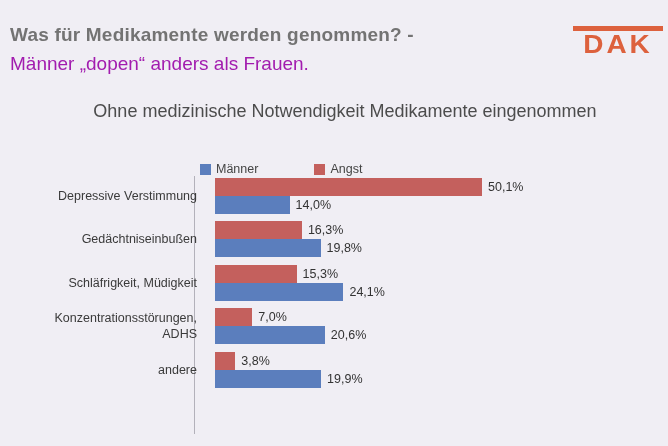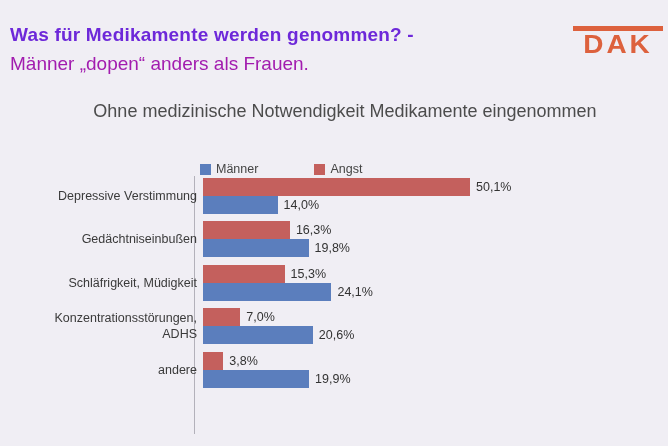--- a/index.html
+++ b/index.html
@@ -6,21 +6,21 @@
   #screen{
     position:relative;
     width:668px;height:446px;
     background:#f0eef4;
     overflow:hidden;
     font-family:"Liberation Sans", sans-serif;
   }
   
   .title-line1{
     position:absolute;left:10px;top:24px;
-    font-size:19px;font-weight:bold;color:#6d28d9;
+    font-size:19px;font-weight:bold;color:#737373;
     letter-spacing:.2px;
   }
   .title-line2{
     position:absolute;left:10px;top:53px;
     font-size:19px;font-weight:400;color:#a21caf;
   }
   
   .logo{position:absolute;left:573px;top:26px;width:90px;}
   .logo-bar{height:5px;width:100%;}
   .logo-text{
@@ -48,21 +48,21 @@
     background:#b3b1ba;
   }
   #chart-rows{position:absolute;left:0;top:178px;width:619px;padding-left:11px;}
   .row{display:flex;align-items:flex-start;margin-bottom:7.4px;}
   .cat-label{
     width:186px;height:36px;
     display:flex;align-items:center;justify-content:flex-end;
     text-align:right;font-size:12.5px;line-height:16px;color:#3a3a3a;
     white-space:pre-line;
   }
-  .bars{margin-left:6px;display:flex;flex-direction:column;text-align:right;}
+  .bars{margin-left:18px;display:flex;flex-direction:column;text-align:right;}
   .bar-line{height:18px;display:flex;align-items:center;}
   .bar{height:18px;flex:0 0 auto;}
   .val{margin-left:6px;font-size:12.5px;color:#333;white-space:nowrap;}
 </style>
 </head>
 <body>
 
 <div id="screen">
   <div class="title-line1">Was für Medikamente werden genommen? -</div>
   <div class="title-line2">Männer „dopen“ anders als Frauen.</div>

